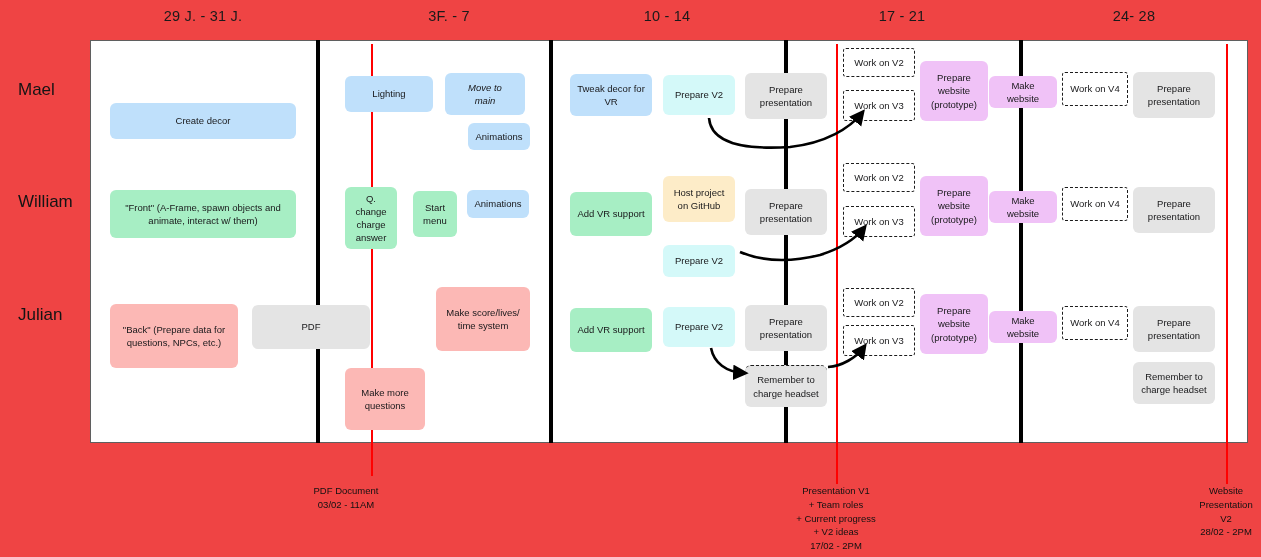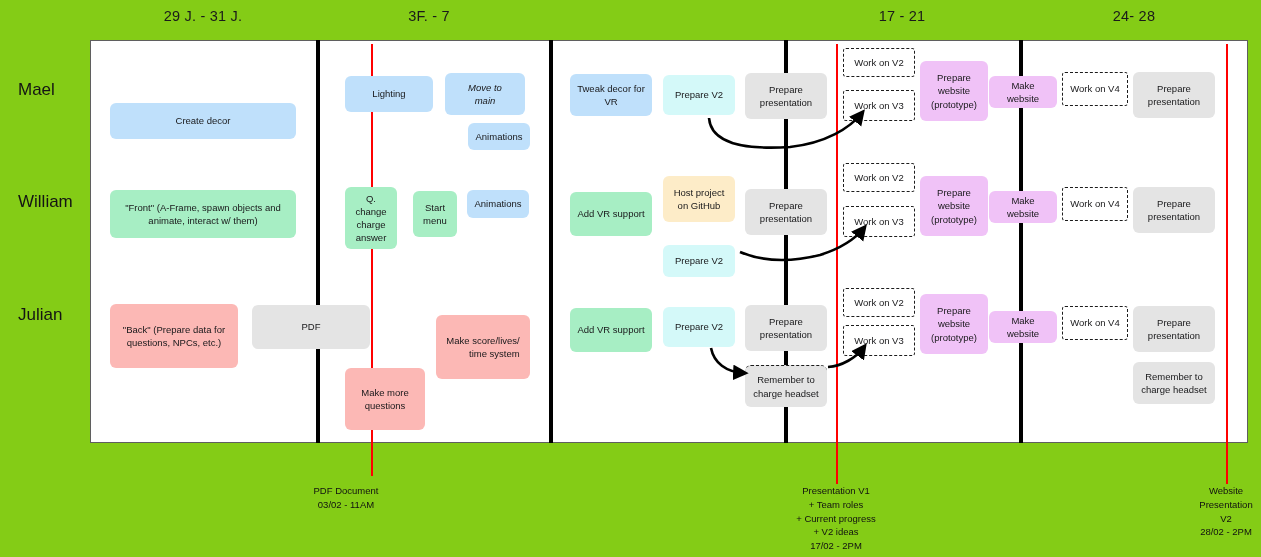--- a/index.html
+++ b/index.html
@@ -6,21 +6,21 @@
   html, body {
     margin: 0; padding: 0;
     background: #ffffff;
     font-family: "Liberation Sans", sans-serif;
   }
   #canvas {
     position: relative;
     width: 1261px;
     height: 557px;
     overflow: hidden;
-    background: #84cc16;
+    background: #ef4444;
   }
 
   
   .col-header {
     position: absolute;
     top: 8px;
     font-size: 14.5px;
     color: #1a1a1a;
     text-align: center;
     letter-spacing: .2px;
@@ -108,21 +108,22 @@
     width: 1261px; height: 557px;
     pointer-events: none;
   }
 </style>
 </head>
 <body>
 
 <div id="canvas">
 
   <div class="col-header" style="left:103px;width:200px">29 J. - 31 J.</div>
-  <div class="col-header" style="left:329px;width:200px">3F. - 7</div>
+  <div class="col-header" style="left:349px;width:200px">3F. - 7</div>
+  <div class="col-header" style="left:567px;width:200px">10 - 14</div>
   <div class="col-header" style="left:802px;width:200px">17 - 21</div>
   <div class="col-header" style="left:1034px;width:200px">24- 28</div>
 
   <div id="frame"></div>
 
   <div class="row-label" style="top:80px">Mael</div>
   <div class="row-label" style="top:192px">William</div>
   <div class="row-label" style="top:305px">Julian</div>
 
   <div class="divider" style="left:316px"></div>
@@ -173,21 +174,21 @@
       <div class="task purple" style="left: 920px; top: 176px; width: 68px; height: 60px;">Prepare
 website
 (prototype)</div>
       <div class="task purple" style="left: 989px; top: 191px; width: 68px; height: 32px;">Make website</div>
       <div class="task dashed" style="left: 1062px; top: 187px; width: 66px; height: 34px;">Work on V4</div>
       <div class="task grey" style="left: 1133px; top: 187px; width: 82px; height: 46px;">Prepare
 presentation</div>
       <div class="task pink" style="left: 110px; top: 304px; width: 128px; height: 64px;">"Back" (Prepare data for
 questions, NPCs, etc.)</div>
       <div class="task grey" style="left: 252px; top: 305px; width: 118px; height: 44px;">PDF</div>
-      <div class="task pink" style="left: 436px; top: 315px; width: 94px; height: 64px; text-align: right;">Make score/lives/
+      <div class="task pink" style="left: 436px; top: 287px; width: 94px; height: 64px;">Make score/lives/
 time system</div>
       <div class="task pink" style="left: 345px; top: 368px; width: 80px; height: 62px;">Make more
 questions</div>
       <div class="task green" style="left: 570px; top: 308px; width: 82px; height: 44px;">Add VR support</div>
       <div class="task cyan" style="left: 663px; top: 307px; width: 72px; height: 40px;">Prepare V2</div>
       <div class="task grey" style="left: 745px; top: 305px; width: 82px; height: 46px;">Prepare
 presentation</div>
       <div class="task dashed-top" style="left: 745px; top: 365px; width: 82px; height: 42px;">Remember to
 charge headset</div>
       <div class="task dashed" style="left: 843px; top: 288px; width: 72px; height: 29px;">Work on V2</div>

